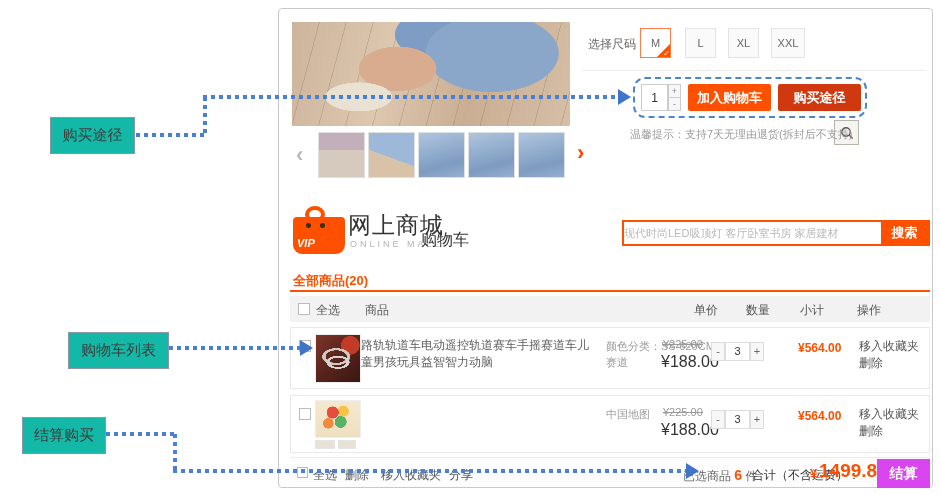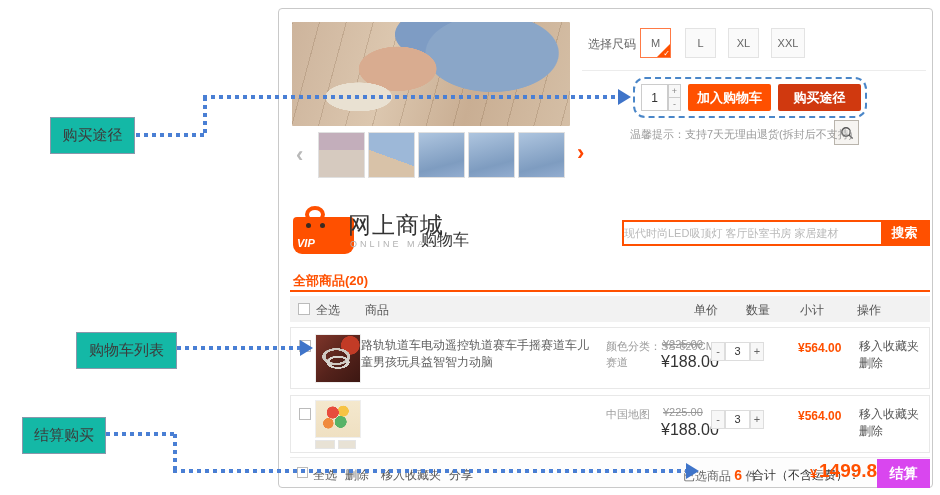--- a/index.html
+++ b/index.html
@@ -48,21 +48,21 @@
   .btn-cart { left:688px; top:84px; width:83px; height:27px; background:#ff5000; color:#fff;
               font-size:13px; font-weight:bold; border:none; border-radius:2px; }
   .btn-buy  { left:778px; top:84px; width:83px; height:27px; background:#d0390f; color:#fff;
               font-size:13px; font-weight:bold; border:none; border-radius:2px; }
   .tip { left:630px; top:127px; font-size:11px; color:#9b9b9b; }
 
   
   .logo { left:293px; top:206px; width:47px; height:48px; }
   .logo-handle { position:absolute; left:12px; top:0; width:20px; height:17px;
                  border:4px solid #ff5000; border-radius:50%; }
-  .logo-body { position:absolute; left:0; bottom:0; width:61px; height:37px; background:#ff5000;
+  .logo-body { position:absolute; left:0; bottom:0; width:52px; height:37px; background:#ff5000;
                border-radius:4px 4px 9px 9px; }
   .logo-dot { position:absolute; top:6px; width:5px; height:5px; border-radius:50%; background:#3a2a20; }
   .logo-vip { position:absolute; left:4px; bottom:5px; color:#fff; font-size:11px; font-weight:bold; font-style:italic; }
   .mall-name { left:348px; top:210px; font-size:23px; font-weight:normal; color:#333; letter-spacing:1px; }
   .mall-en { left:350px; top:239px; font-size:9px; color:#b3b3b3; letter-spacing:3px; }
   .page-title { left:421px; top:230px; font-size:16px; color:#333; }
   .search-wrap { left:622px; top:220px; width:308px; height:26px; border:2px solid #ff5000; display:flex; }
   .search-input { flex:1; border:none; outline:none; font-size:11px; color:#555; padding:0 0; }
   .search-input::placeholder { color:#b9b9b9; }
   .search-btn { width:47px; background:#ff5000; color:#fff; font-size:13px; font-weight:bold; border:none; }
@@ -240,21 +240,21 @@
   <span class="total-val">1499.89</span>
   <button class="checkout-btn">结算</button>
 </div>
 
 <div class="abs ann-box" style="left:50px; top:117px; width:85px; height:37px;">购买途径</div>
 <div class="abs dot-h" style="left:136px; top:133px; width:70px;"></div>
 <div class="abs dot-v" style="left:203px; top:97px; height:40px;"></div>
 <div class="abs dot-h" style="left:203px; top:95px; width:415px;"></div>
 <div class="abs arr" style="left:618px; top:89px;"></div>
 
-<div class="abs ann-box" style="left:76px; top:332px; width:101px; height:37px;">购物车列表</div>
+<div class="abs ann-box" style="left:68px; top:332px; width:101px; height:37px;">购物车列表</div>
 <div class="abs dot-h" style="left:169px; top:346px; width:131px;"></div>
 <div class="abs arr" style="left:300px; top:340px;"></div>
 
 <div class="abs ann-box" style="left:22px; top:417px; width:84px; height:37px;">结算购买</div>
 <div class="abs dot-h" style="left:106px; top:432px; width:71px;"></div>
 <div class="abs dot-v" style="left:173px; top:434px; height:37px;"></div>
 <div class="abs dot-h" style="left:173px; top:469px; width:513px;"></div>
 <div class="abs arr" style="left:686px; top:463px;"></div>
 
 </body></html>

